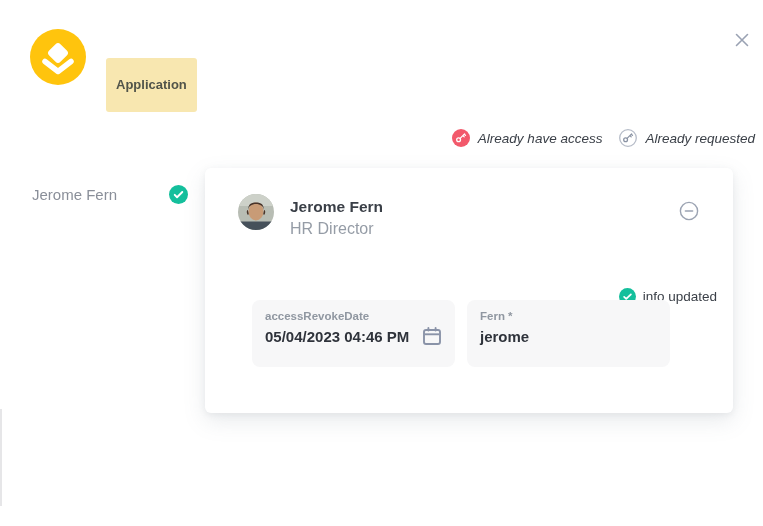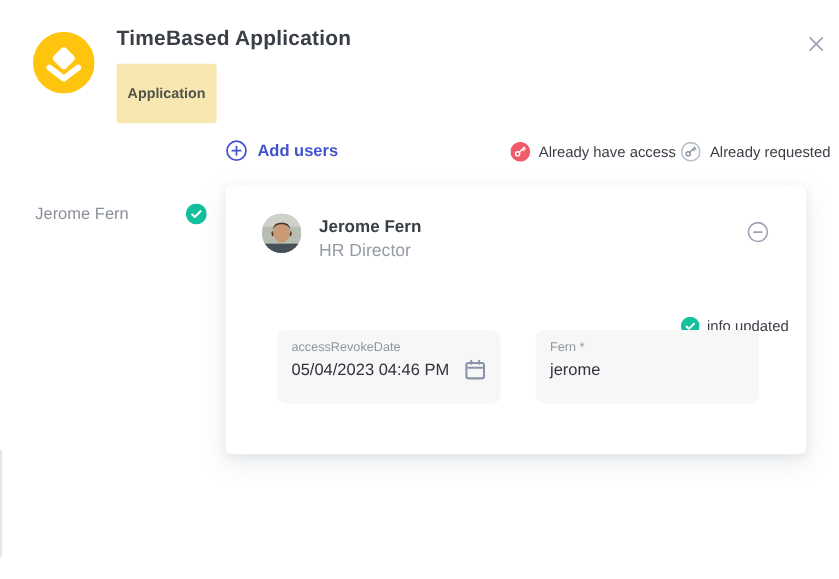--- a/index.html
+++ b/index.html
@@ -11,39 +11,39 @@
   .logo{position:absolute;left:30px;top:29px;width:56px;height:56px;}
   .title{position:absolute;left:106px;top:25px;font-size:19px;font-weight:700;color:#3a3f47;letter-spacing:.2px;}
   .badge{
     position:absolute;left:106px;top:58px;height:22px;padding:16px 10px;
     background:#f8e7b0;color:#51544a;font-size:13px;line-height:22px;border-radius:3px;font-weight:bold;
   }
   .close-btn{position:absolute;right:11px;top:30px;width:20px;height:20px;cursor:pointer;}
   
   .add-users{position:absolute;left:205px;top:127px;display:flex;align-items:center;gap:9px;cursor:pointer;}
   .add-users .lbl{font-size:15px;font-weight:700;color:#4353ce;}
-  .legend{position:absolute;right:8px;top:129px;display:flex;align-items:flex-start;gap:5px;}
+  .legend{position:absolute;right:8px;top:129px;display:flex;align-items:flex-start;gap:17px;font-style:italic;}
   .legend .item{display:flex;align-items:center;gap:8px;}
   .legend .item span{font-size:13.5px;color:#3b4048;}
   
   .list-item{position:absolute;left:32px;top:185px;width:156px;display:flex;align-items:center;justify-content:space-between;cursor:pointer;}
   .list-item .nm{font-size:15px;color:#8a8f99;}
   
   .card{
     position:absolute;left:205px;top:168px;width:528px;height:245px;background:#fff;
     border-radius:6px;box-shadow:0 2px 6px rgba(120,130,140,.10), 0 8px 22px rgba(120,130,140,.16);
   }
   .avatar{position:absolute;left:33px;top:26px;width:36px;height:36px;border-radius:50%;overflow:hidden;}
   .card .name{position:absolute;left:85px;top:30px;font-size:15.5px;font-weight:700;color:#3a3f47;}
   .card .role{position:absolute;left:85px;top:52px;font-size:16px;color:#959ca6;}
   .remove-btn{position:absolute;right:34px;top:33px;width:20px;height:20px;cursor:pointer;}
   .card .note{position:absolute;left:33px;top:98px;font-size:13.5px;color:#8a8f99;}
   .card .status{position:absolute;right:16px;top:96px;display:flex;align-items:center;gap:7px;margin-top:24px;}
   .card .status span{font-size:13.5px;color:#3b4048;}
-  .fields{position:absolute;left:47px;top:132px;display:flex;gap:32px;}
+  .fields{position:absolute;left:47px;top:132px;display:flex;gap:12px;font-weight:bold;}
   .field{
     position:relative;width:203px;height:67px;background:#f7f7f8;border-radius:8px;box-sizing:border-box;cursor:text;
   }
   .field .f-label{position:absolute;left:13px;top:10px;font-size:11.5px;color:#9097a1;}
   .field .f-value{position:absolute;left:13px;top:28px;font-size:15px;color:#2f333b;}
   .field .cal{position:absolute;right:12px;top:25px;width:22px;height:22px;cursor:pointer;}
   
   .edge-line{position:absolute;left:0;top:409px;width:2px;height:97px;background:#e6e6e8;}
   svg{display:block;}
 </style>
@@ -52,37 +52,27 @@
 
 <div class="stage">
 
   <div class="logo">
     <svg viewBox="0 0 56 56" width="56" height="56">
       <circle cx="28" cy="28" r="28" fill="#FFC40D"></circle>
       <rect x="20" y="16" width="16" height="16" rx="3.5" transform="rotate(45 28 24)" fill="#ffffff"></rect>
       <path d="M15 32.5 L28 42.5 L41 32.5" stroke="#ffffff" stroke-width="5.5" fill="none" stroke-linecap="round" stroke-linejoin="round"></path>
     </svg>
   </div>
-  <div class="title">TimeBased Application</div>
   <div class="badge">Application</div>
   <div class="close-btn">
     <svg viewBox="0 0 20 20" width="20" height="20">
       <path d="M4.5 4.5 L15.5 15.5 M15.5 4.5 L4.5 15.5" stroke="#9aa2b3" stroke-width="1.6" stroke-linecap="round"></path>
     </svg>
   </div>
 
-  <div class="add-users">
-    <span>
-      <svg viewBox="0 0 20 20" width="20" height="20">
-        <circle cx="10" cy="10" r="8.6" fill="none" stroke="#4353ce" stroke-width="1.6"></circle>
-        <path d="M10 6.2 V13.8 M6.2 10 H13.8" stroke="#4353ce" stroke-width="1.6" stroke-linecap="round"></path>
-      </svg>
-    </span>
-    <span class="lbl">Add users</span>
-  </div>
 
   <div class="legend">
     <div class="item">
       <span>
         <svg viewBox="0 0 18 18" width="18" height="18">
           <circle cx="9" cy="9" r="9" fill="#f2596b"></circle>
           <g stroke="#ffffff" stroke-width="1.3" fill="none" stroke-linecap="round">
             <circle cx="6.6" cy="10.8" r="1.9"></circle>
             <path d="M8.1 9.4 L12.6 4.9 M10.9 6.6 l1.3 1.3 M12.3 5.2 l1.2 1.2"></path>
           </g>

